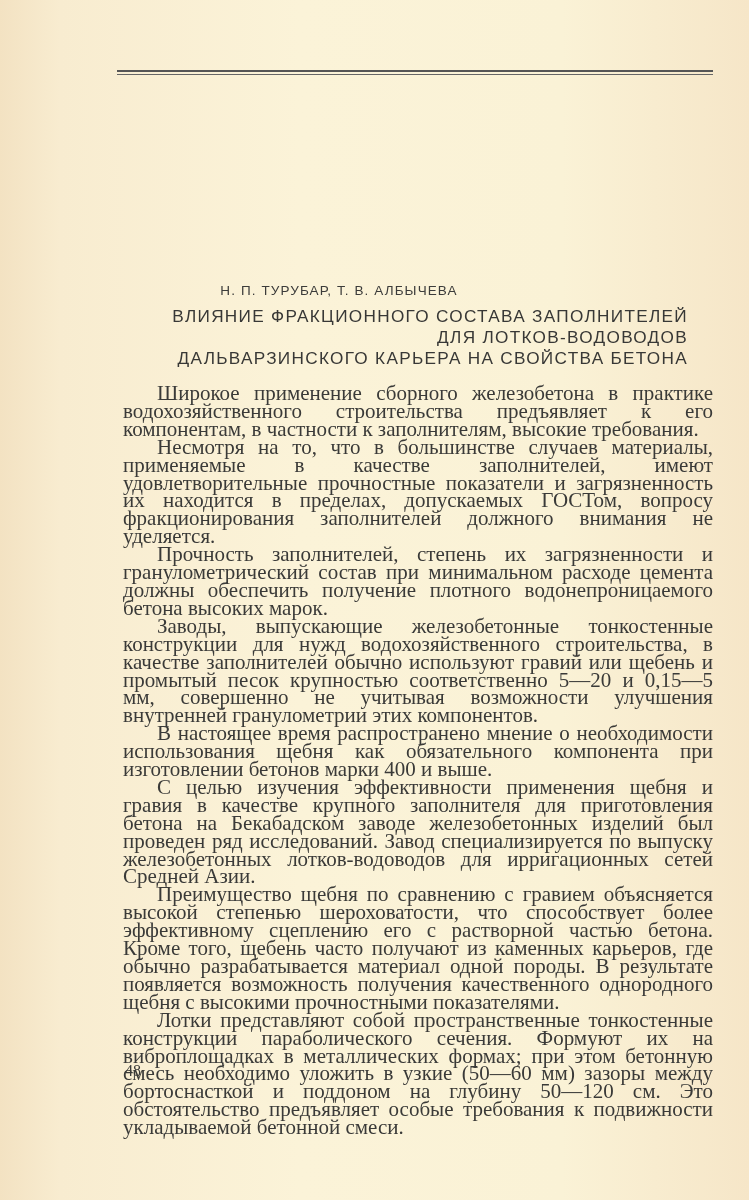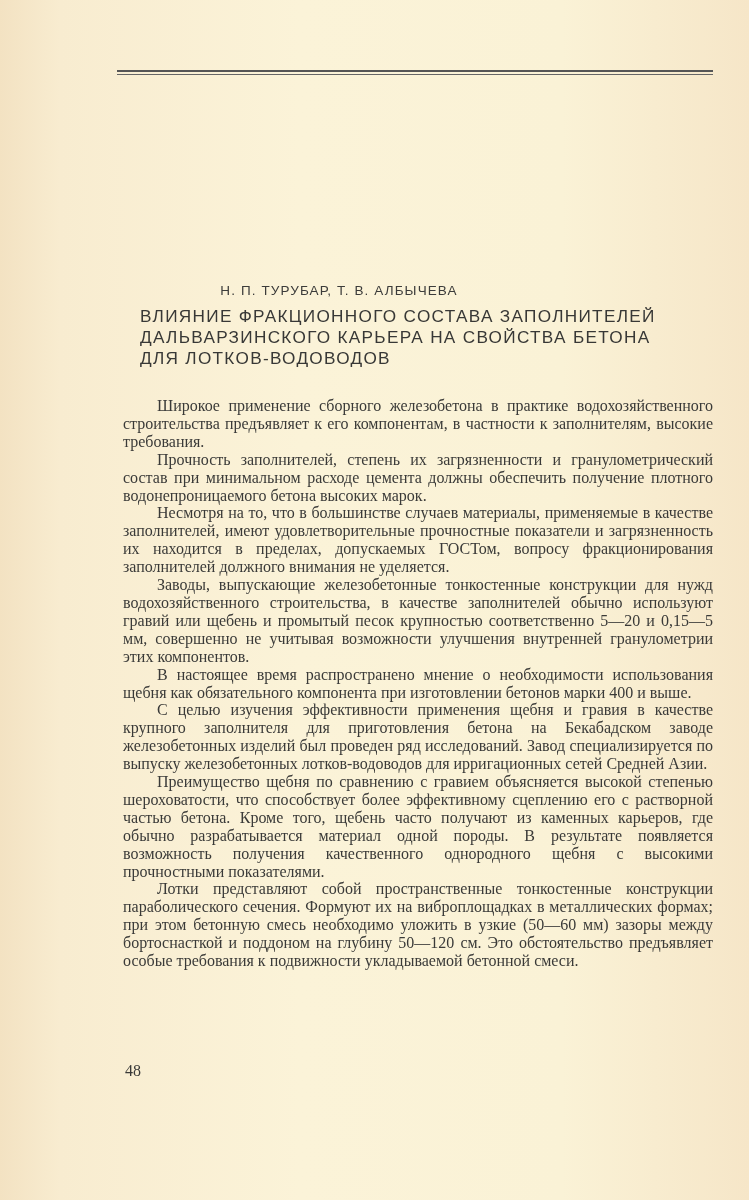--- a/index.html
+++ b/index.html
@@ -17,53 +17,52 @@
     box-sizing: border-box;
   }
   .authors {
     position: absolute; left: 0; width: 678px; top: 283px;
     text-align: center; font-size: 13.5px; letter-spacing: 1.1px;
     font-family: "Liberation Sans", "DejaVu Sans", sans-serif;
     color: #3c3c3a;
   }
   .title {
     position: absolute; left: 140px; width: 548px; top: 306px;
-    text-align: left; font-size: 17.2px; line-height: 21px; letter-spacing: 1.3px;
+    text-align: right; font-size: 17.2px; line-height: 21px; letter-spacing: 1.3px;
     font-family: "Liberation Sans", "DejaVu Sans", sans-serif;
     color: #383836;
   }
   .title div { white-space: nowrap; }
   .body-text {
     position: absolute; left: 123px; top: 385px; width: 590px;
-    font-size: 16px; line-height: 17.9px;
+    font-size: 21px; line-height: 17.9px;
     text-align: justify;
-    margin-top: 12px;
   }
   .body-text p { margin: 0; text-indent: 34px; }
   .page-num {
     position: absolute; left: 125px; top: 1062px; font-size: 16px;
   }
 </style>
 </head>
 <body>
 
 <div class="rule-top"></div>
 
 <div class="authors">Н. П. ТУРУБАР, Т. В. АЛБЫЧЕВА</div>
 
 <div class="title">
   <div>ВЛИЯНИЕ ФРАКЦИОННОГО СОСТАВА ЗАПОЛНИТЕЛЕЙ</div>
+  <div>ДЛЯ ЛОТКОВ-ВОДОВОДОВ</div>
   <div>ДАЛЬВАРЗИНСКОГО КАРЬЕРА НА СВОЙСТВА БЕТОНА</div>
-  <div>ДЛЯ ЛОТКОВ-ВОДОВОДОВ</div>
 </div>
 
 <div class="body-text">
   <p>Широкое применение сборного железобетона в практике водохозяйственного строительства предъявляет к его компонентам, в частности к заполнителям, высокие требования.</p>
+  <p>Несмотря на то, что в большинстве случаев материалы, применяемые в качестве заполнителей, имеют удовлетворительные прочностные показатели и загрязненность их находится в пределах, допускаемых ГОСТом, вопросу фракционирования заполнителей должного внимания не уделяется.</p>
   <p>Прочность заполнителей, степень их загрязненности и гранулометрический состав при минимальном расходе цемента должны обеспечить получение плотного водонепроницаемого бетона высоких марок.</p>
-  <p>Несмотря на то, что в большинстве случаев материалы, применяемые в качестве заполнителей, имеют удовлетворительные прочностные показатели и загрязненность их находится в пределах, допускаемых ГОСТом, вопросу фракционирования заполнителей должного внимания не уделяется.</p>
   <p>Заводы, выпускающие железобетонные тонкостенные конструкции для нужд водохозяйственного строительства, в качестве заполнителей обычно используют гравий или щебень и промытый песок крупностью соответственно 5—20 и 0,15—5 мм, совершенно не учитывая возможности улучшения внутренней гранулометрии этих компонентов.</p>
   <p>В настоящее время распространено мнение о необходимости использования щебня как обязательного компонента при изготовлении бетонов марки 400 и выше.</p>
   <p>С целью изучения эффективности применения щебня и гравия в качестве крупного заполнителя для приготовления бетона на Бекабадском заводе железобетонных изделий был проведен ряд исследований. Завод специализируется по выпуску железобетонных лотков-водоводов для ирригационных сетей Средней Азии.</p>
   <p>Преимущество щебня по сравнению с гравием объясняется высокой степенью шероховатости, что способствует более эффективному сцеплению его с растворной частью бетона. Кроме того, щебень часто получают из каменных карьеров, где обычно разрабатывается материал одной породы. В результате появляется возможность получения качественного однородного щебня с высокими прочностными показателями.</p>
   <p>Лотки представляют собой пространственные тонкостенные конструкции параболического сечения. Формуют их на виброплощадках в металлических формах; при этом бетонную смесь необходимо уложить в узкие (50—60 мм) зазоры между бортоснасткой и поддоном на глубину 50—120 см. Это обстоятельство предъявляет особые требования к подвижности укладываемой бетонной смеси.</p>
 </div>
 
 <div class="page-num">48</div>
 
 </body></html>

